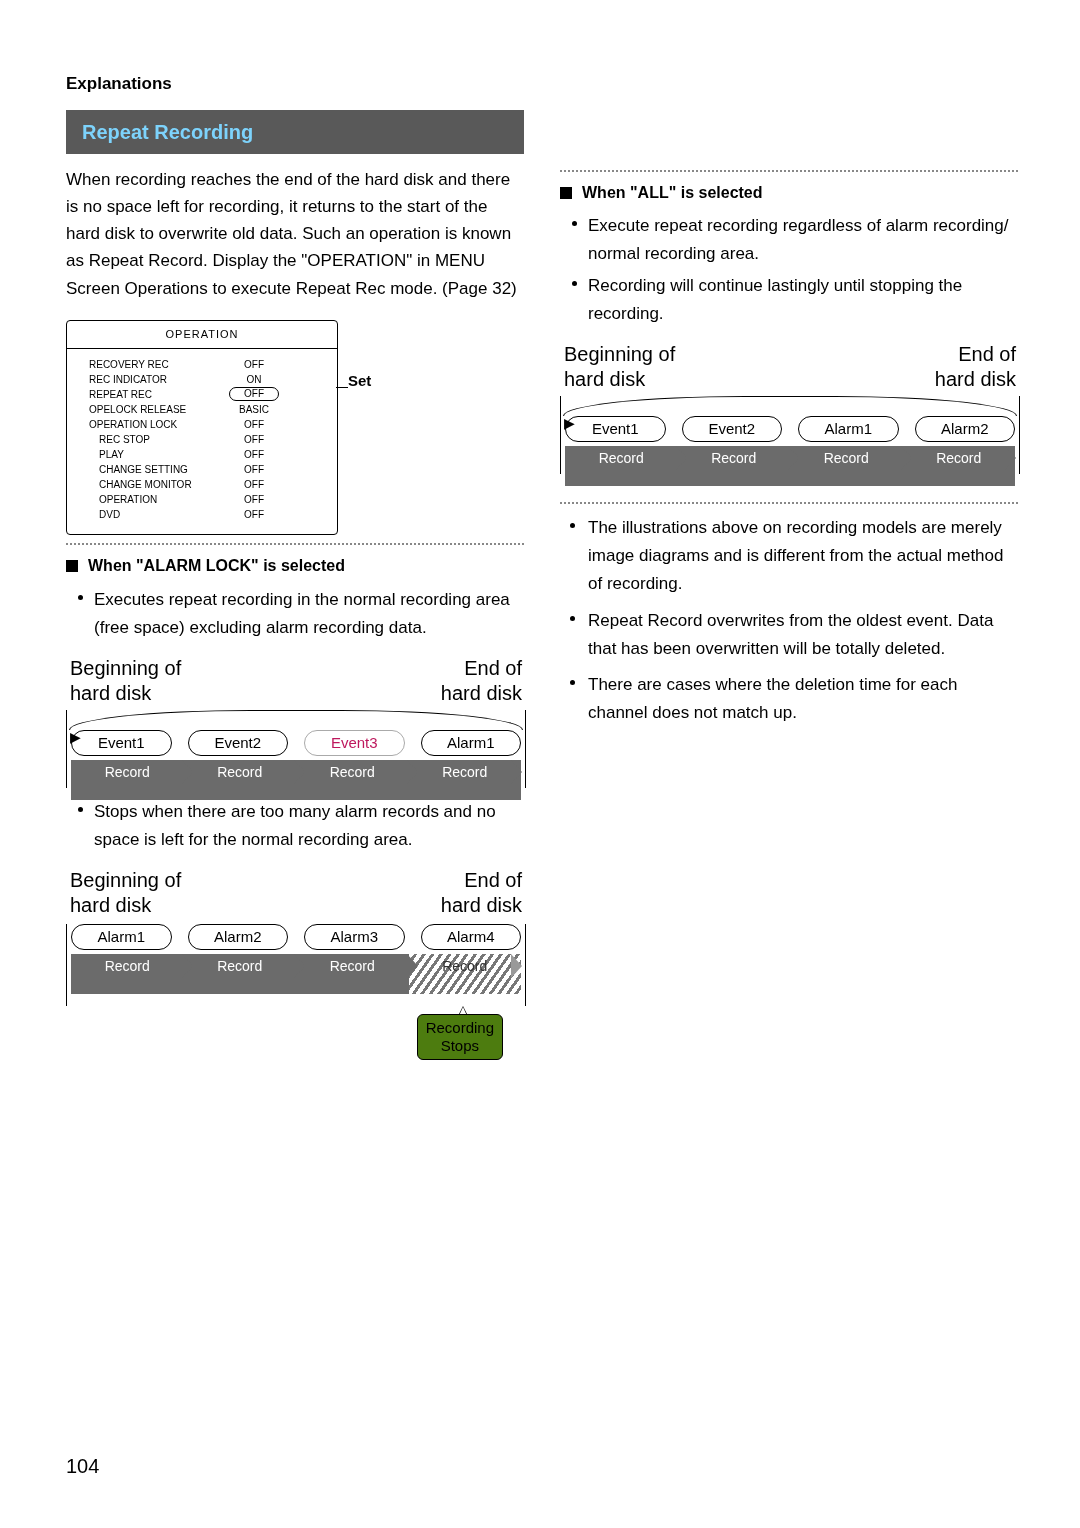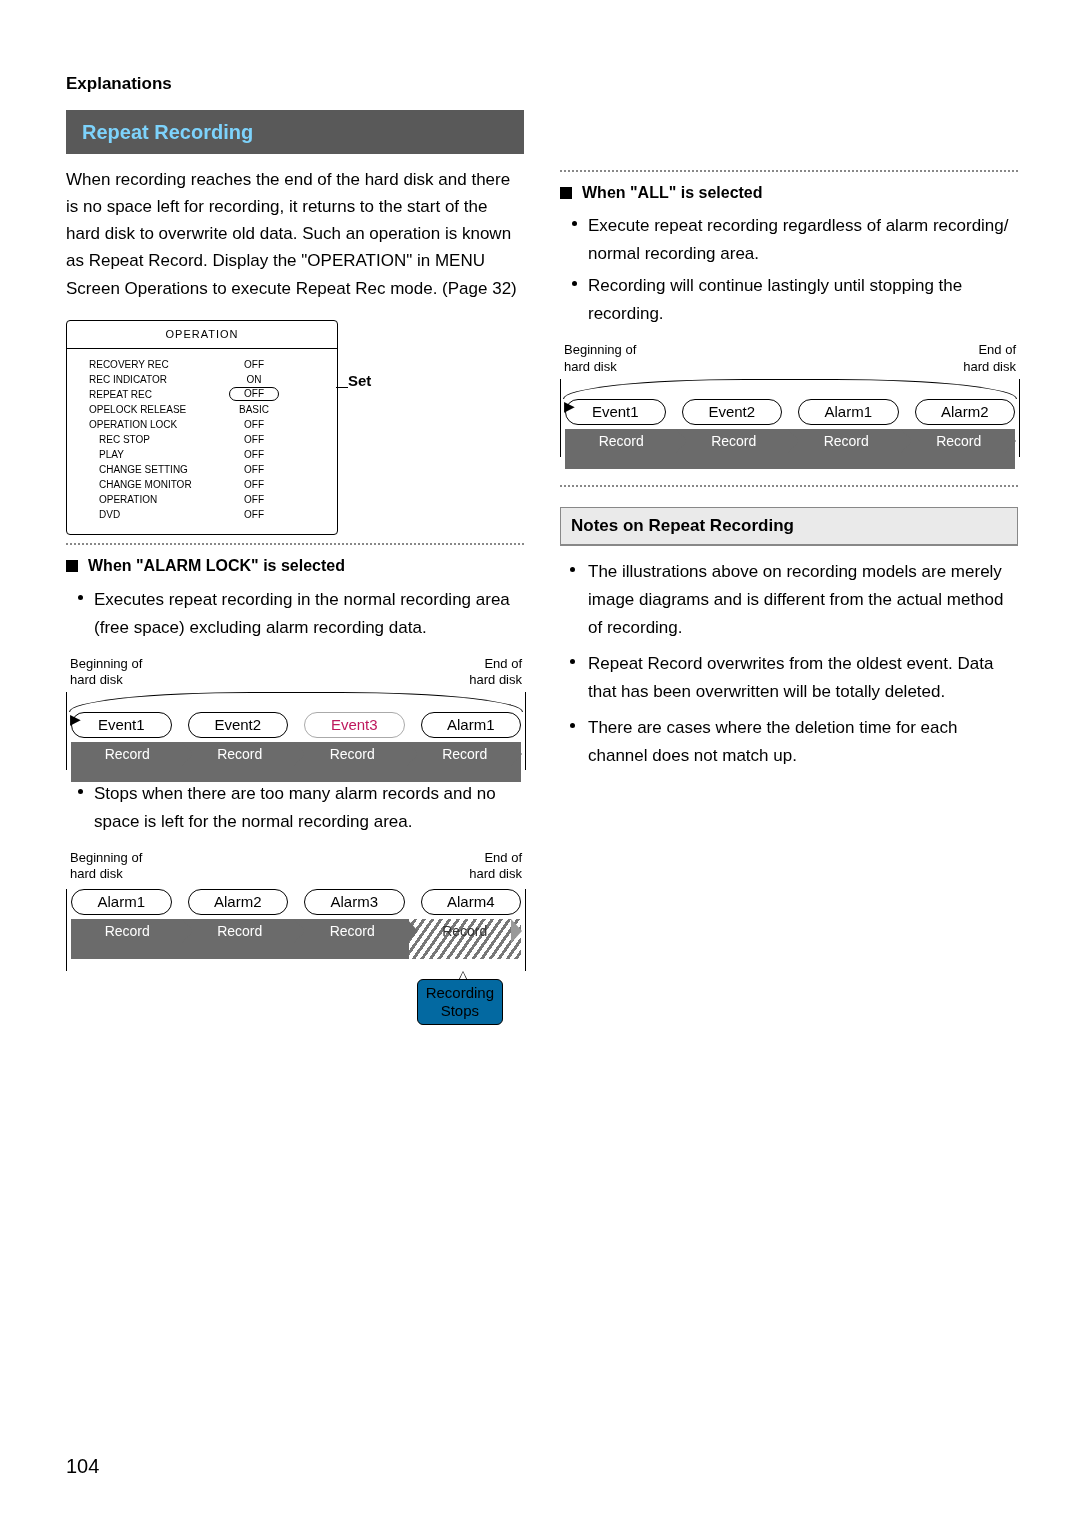--- a/index.html
+++ b/index.html
@@ -21,34 +21,34 @@
 .set-wrap{position:relative}
 .set-label{position:absolute;left:282px;top:50px;font-weight:bold;font-size:15px}
 .set-line{position:absolute;left:270px;top:67px;width:12px;border-top:1px solid #000}
 .dotted{border-top:2px dotted #888;margin:8px 0 10px 0}
 .sqhdr{font-weight:bold;font-size:16px;margin:0 0 8px 0;display:flex;align-items:center}
 .sqhdr::before{content:"";display:inline-block;width:12px;height:12px;background:#000;margin-right:10px}
 ul.bul{list-style:none;padding-left:28px}
 ul.bul>li{position:relative;line-height:1.65;margin-bottom:4px}
 ul.bul>li::before{content:"";position:absolute;left:-16px;top:9px;width:5px;height:5px;background:#000;border-radius:50%}
 .diagram{position:relative;width:460px;margin:14px 0 10px 0}
-.dghdr{display:flex;justify-content:space-between;font-size:13px;line-height:1.25;padding:0 4px 2px 4px}
+.dghdr{display:flex;justify-content:space-between;font-size:20px;line-height:1.25;padding:0 4px 2px 4px}
 .track{position:relative;height:78px;border-left:1px solid #000;border-right:1px solid #000;margin-top:2px}
 .arc{height:20px;border:1px solid #000;border-bottom:none;border-top-left-radius:200px 22px;border-top-right-radius:200px 22px;margin:0 2px}
 .playhead{position:absolute;left:3px;top:18px;font-size:14px}
 .segments{display:flex;gap:16px;margin:0 4px}
 .seg{flex:1;border:1px solid #000;border-radius:14px;text-align:center;font-size:15px;height:26px;line-height:24px;background:#fff}
 .seg.dim{color:#be185d;border-color:#aaa}
 .recrow{display:flex;gap:0;margin:4px 4px 0 4px}
 .rec{flex:1;position:relative;background:#6b6b6b;color:#fff;font-size:14px;height:40px;line-height:24px;text-align:center}
 .rec::after{content:"";position:absolute;right:-9px;top:0;width:0;height:0;border-top:12px solid transparent;border-bottom:12px solid transparent;border-left:11px solid #6b6b6b;z-index:2}
 .rec:last-child::after{right:-1px}
 .rec.stripe{background:repeating-linear-gradient(125deg,#fff,#fff 4px,#777 4px,#777 7px);color:#333}
 .rec.stripe::after{border-left-color:#999}
-.stops-bubble{position:absolute;right:22px;bottom:-54px;border:1px solid #000;border-radius:6px;font-size:15px;padding:4px 8px;background:#0369a1;text-align:center;line-height:1.2}
+.stops-bubble{position:absolute;right:22px;bottom:-54px;border:1px solid #000;border-radius:6px;font-size:15px;padding:4px 8px;background:#4d7c0f;text-align:center;line-height:1.2}
 .stops-tail{position:absolute;right:56px;bottom:-12px;width:0;height:0;border-left:6px solid transparent;border-right:6px solid transparent;border-bottom:12px solid #000}
 .stops-tail::after{content:"";position:absolute;left:-5px;top:1px;border-left:5px solid transparent;border-right:5px solid transparent;border-bottom:11px solid #fff}
 .diagram.tall{margin-bottom:64px}
 .notes-hdr{border:1px solid #888;border-bottom:2px solid #888;background:#eaeaea;font-weight:bold;font-size:17px;padding:6px 10px;margin:20px 0 12px 0}
 ul.notes{list-style:none;padding-left:28px}
 ul.notes>li{position:relative;line-height:1.65;margin-bottom:8px}
 ul.notes>li::before{content:"";position:absolute;left:-18px;top:9px;width:5px;height:5px;background:#000;border-radius:50%}
 .pagenum{position:absolute;left:66px;bottom:48px;font-size:20px}
 .right .dotted.first{margin-top:60px}
 </style>
@@ -213,21 +213,20 @@
               <div class="rec">Record</div>
               <div class="rec">Record</div>
               <div class="rec">Record</div>
               <div class="rec">Record</div>
             </div>
         </div>
       </div>
 
       <div class="dotted" style="margin-top:28px"></div>
 
-      <div class="notes-hdr">Notes on Repeat Recording</div>
       <ul class="notes" id="noteslist">
           <li>The illustrations above on recording models are merely image diagrams and is different from the actual method of recording.</li>
           <li>Repeat Record overwrites from the oldest event. Data that has been overwritten will be totally deleted.</li>
           <li>There are cases where the deletion time for each channel does not match up.</li>
         </ul>
     </div>
   </div>
 </div>
 
 <div class="pagenum">104</div>

